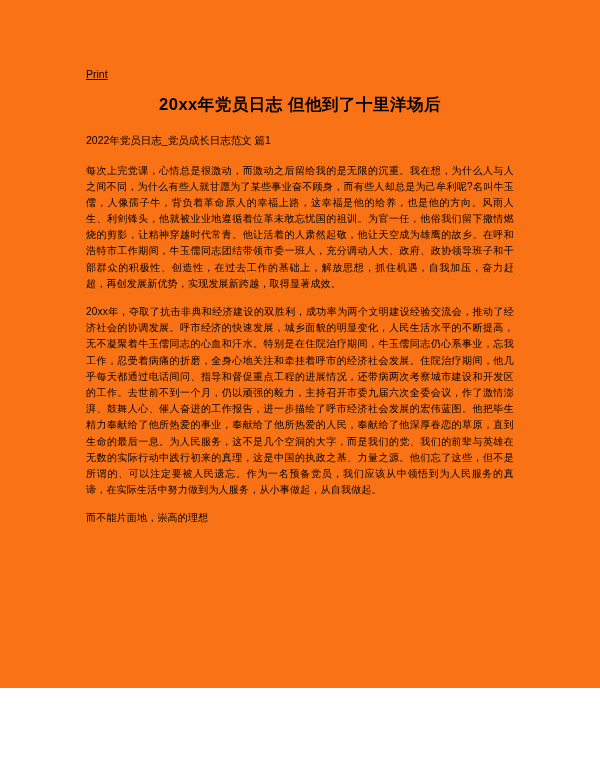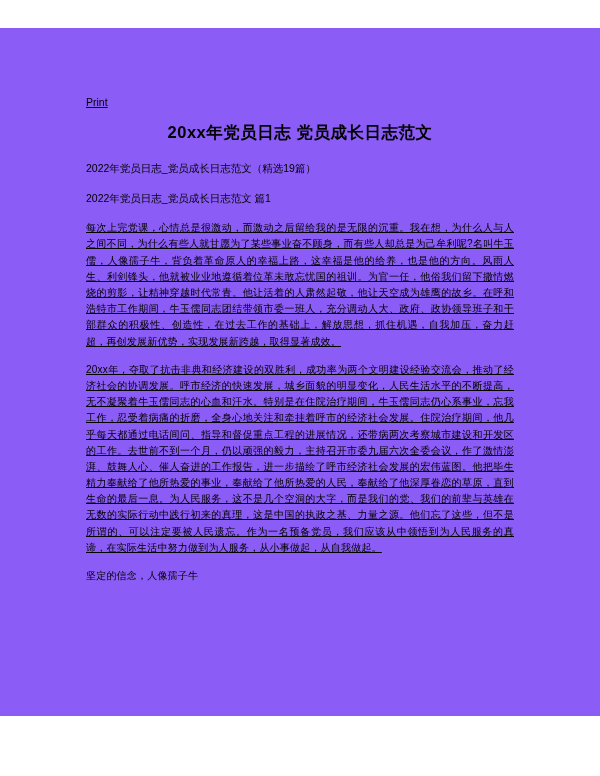--- a/index.html
+++ b/index.html
@@ -11,23 +11,22 @@
     width: 600px;
     height: 776px;
     font-family: "Liberation Sans", sans-serif;
     color: #000000;
     overflow: hidden;
   }
   .page {
     position: relative;
     width: 600px;
     height: 688px;
-    background: #8b5cf6;
+    background: #f97316;
     box-sizing: border-box;
-    margin-top: 28px;
   }
   .print-link {
     position: absolute;
     top: 68px;
     left: 86px;
     font-size: 10.5px;
     color: #000000;
     font-family: "Liberation Sans", sans-serif;
     line-height: 1.2;
   }
@@ -57,38 +56,36 @@
     margin: 0 0 14px 0;
     line-height: 1.5;
   }
   .para {
     font-size: 10px;
     line-height: 1.62;
     margin: 0 0 12px 0;
     text-align: justify;
     text-justify: inter-ideograph;
     letter-spacing: 0.2px;
-    text-decoration: underline;
   }
   .para-short {
     font-size: 10px;
     line-height: 1.62;
     margin: 0 0 12px 0;
     letter-spacing: 0.2px;
   }
 </style>
 </head>
 <body>
 
 <div class="page">
 
   <a class="print-link" href="#">Print</a>
 
   <div class="doc-body">
-    <h1 class="doc-title">20xx年党员日志 党员成长日志范文</h1>
-    <div class="doc-subtitle">2022年党员日志_党员成长日志范文（精选19篇）</div>
+    <h1 class="doc-title">20xx年党员日志 但他到了十里洋场后</h1>
     <div class="doc-heading">2022年党员日志_党员成长日志范文 篇1</div>
     <p class="para">每次上完党课，心情总是很激动，而激动之后留给我的是无限的沉重。我在想，为什么人与人之间不同，为什么有些人就甘愿为了某些事业奋不顾身，而有些人却总是为己牟利呢?名叫牛玉儒，人像孺子牛，背负着革命原人的幸福上路，这幸福是他的给养，也是他的方向。风雨人生、利剑锋头，他就被业业地遵循着位革未敢忘忧国的祖训。为官一任，他俗我们留下撒情燃烧的剪影，让精神穿越时代常青。他让活着的人肃然起敬，他让天空成为雄鹰的故乡。在呼和浩特市工作期间，牛玉儒同志团结带领市委一班人，充分调动人大、政府、政协领导班子和干部群众的积极性、创造性，在过去工作的基础上，解放思想，抓住机遇，自我加压，奋力赶超，再创发展新优势，实现发展新跨越，取得显著成效。</p>
     <p class="para">20xx年，夺取了抗击非典和经济建设的双胜利，成功率为两个文明建设经验交流会，推动了经济社会的协调发展。呼市经济的快速发展，城乡面貌的明显变化，人民生活水平的不断提高，无不凝聚着牛玉儒同志的心血和汗水。特别是在住院治疗期间，牛玉儒同志仍心系事业，忘我工作，忍受着病痛的折磨，全身心地关注和牵挂着呼市的经济社会发展。住院治疗期间，他几乎每天都通过电话间问、指导和督促重点工程的进展情况，还带病两次考察城市建设和开发区的工作。去世前不到一个月，仍以顽强的毅力，主持召开市委九届六次全委会议，作了激情澎湃、鼓舞人心、催人奋进的工作报告，进一步描绘了呼市经济社会发展的宏伟蓝图。他把毕生精力奉献给了他所热爱的事业，奉献给了他所热爱的人民，奉献给了他深厚眷恋的草原，直到生命的最后一息。为人民服务，这不是几个空洞的大字，而是我们的党、我们的前辈与英雄在无数的实际行动中践行初来的真理，这是中国的执政之基、力量之源。他们忘了这些，但不是所谓的、可以注定要被人民遗忘。作为一名预备党员，我们应该从中领悟到为人民服务的真谛，在实际生活中努力做到为人服务，从小事做起，从自我做起。</p>
-    <p class="para-short">坚定的信念，人像孺子牛</p>
+    <p class="para-short">而不能片面地，崇高的理想</p>
   </div>
 
 </div>
 
 </body></html>

